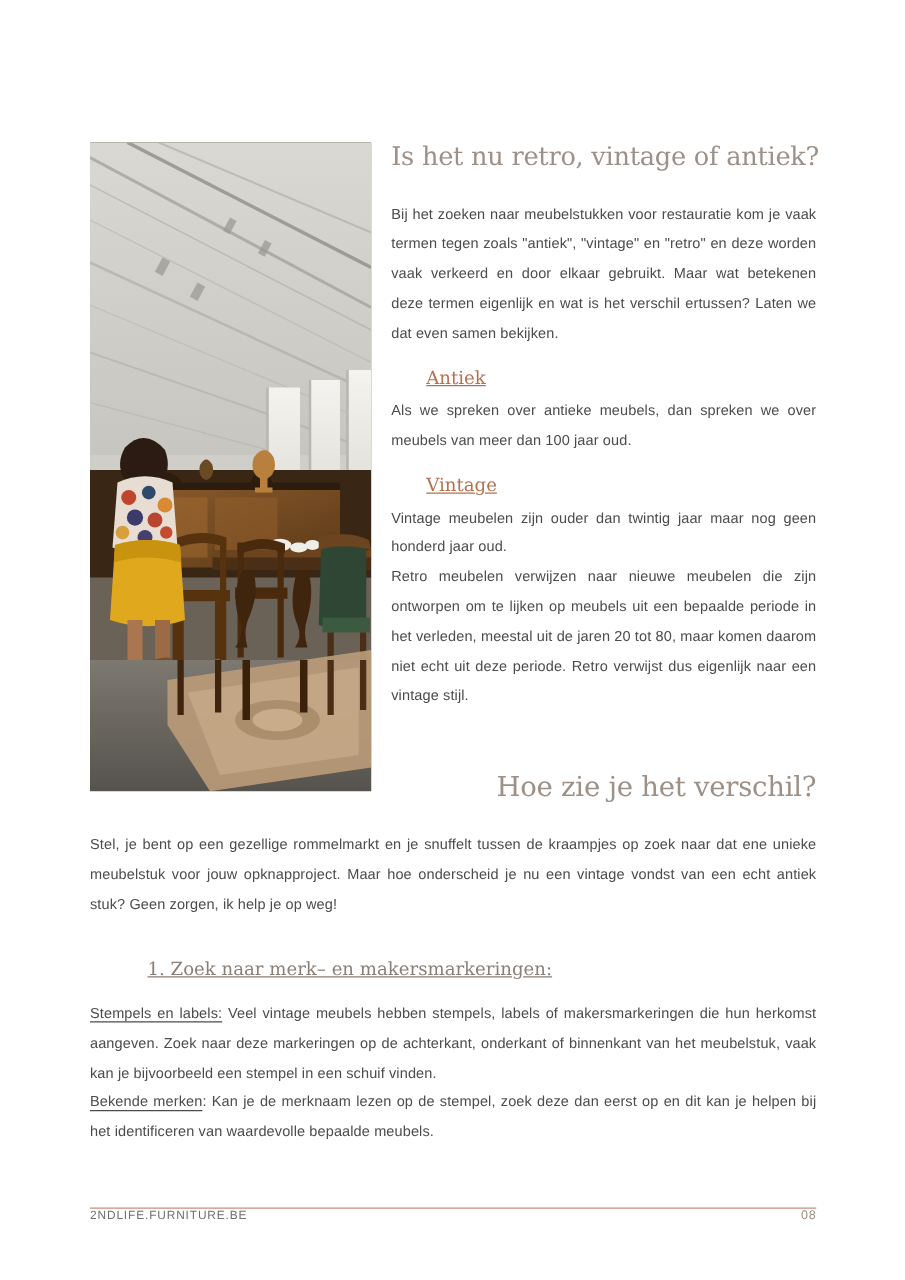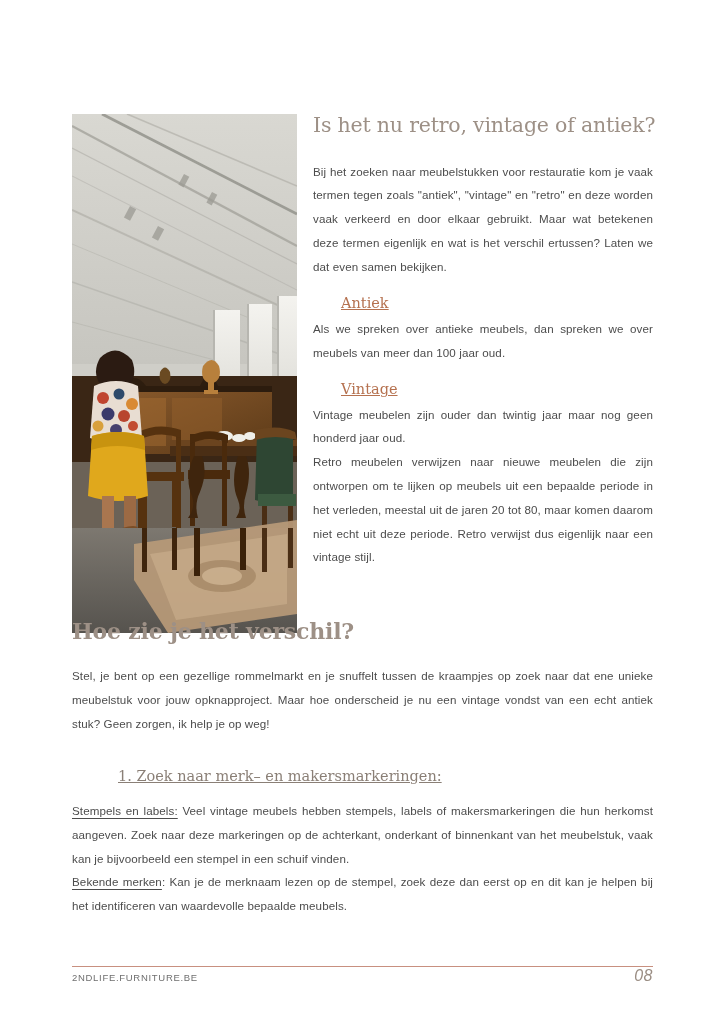--- a/index.html
+++ b/index.html
@@ -85,25 +85,26 @@
   .lower {
     position: absolute;
     left: 72px;
     top: 618px;
     width: 581px;
   }
 
   .section-title {
     font-family: "DejaVu Serif", serif;
     font-size: 22px;
-    font-weight: 700;
+    font-weight: 400;
     color: #9d9086;
     margin: 0 0 20px 0;
     line-height: 1.2;
     letter-spacing: -0.2px;
+    text-align: right;
   }
 
   .numbered-head {
     font-family: "DejaVu Serif", serif;
     font-size: 14.5px;
     font-weight: 400;
     color: #8a7f76;
     margin: 32px 0 14px 46px;
     line-height: 1.2;
     text-decoration: underline;
@@ -136,24 +137,23 @@
     align-items: baseline;
   }
   .footer-brand {
     font-family: "Liberation Sans", sans-serif;
     font-size: 9.5px;
     letter-spacing: 0.7px;
     color: #6f6f6f;
   }
   .footer-page {
     font-family: "Liberation Sans", sans-serif;
-    font-size: 16px;
+    font-size: 10px;
     letter-spacing: 0.5px;
     color: #9a8d83;
-    font-style: italic;
   }
 </style>
 </head>
 <body>
 
 <div class="page">
 
   <div class="top-section">
 
     <div class="photo">

